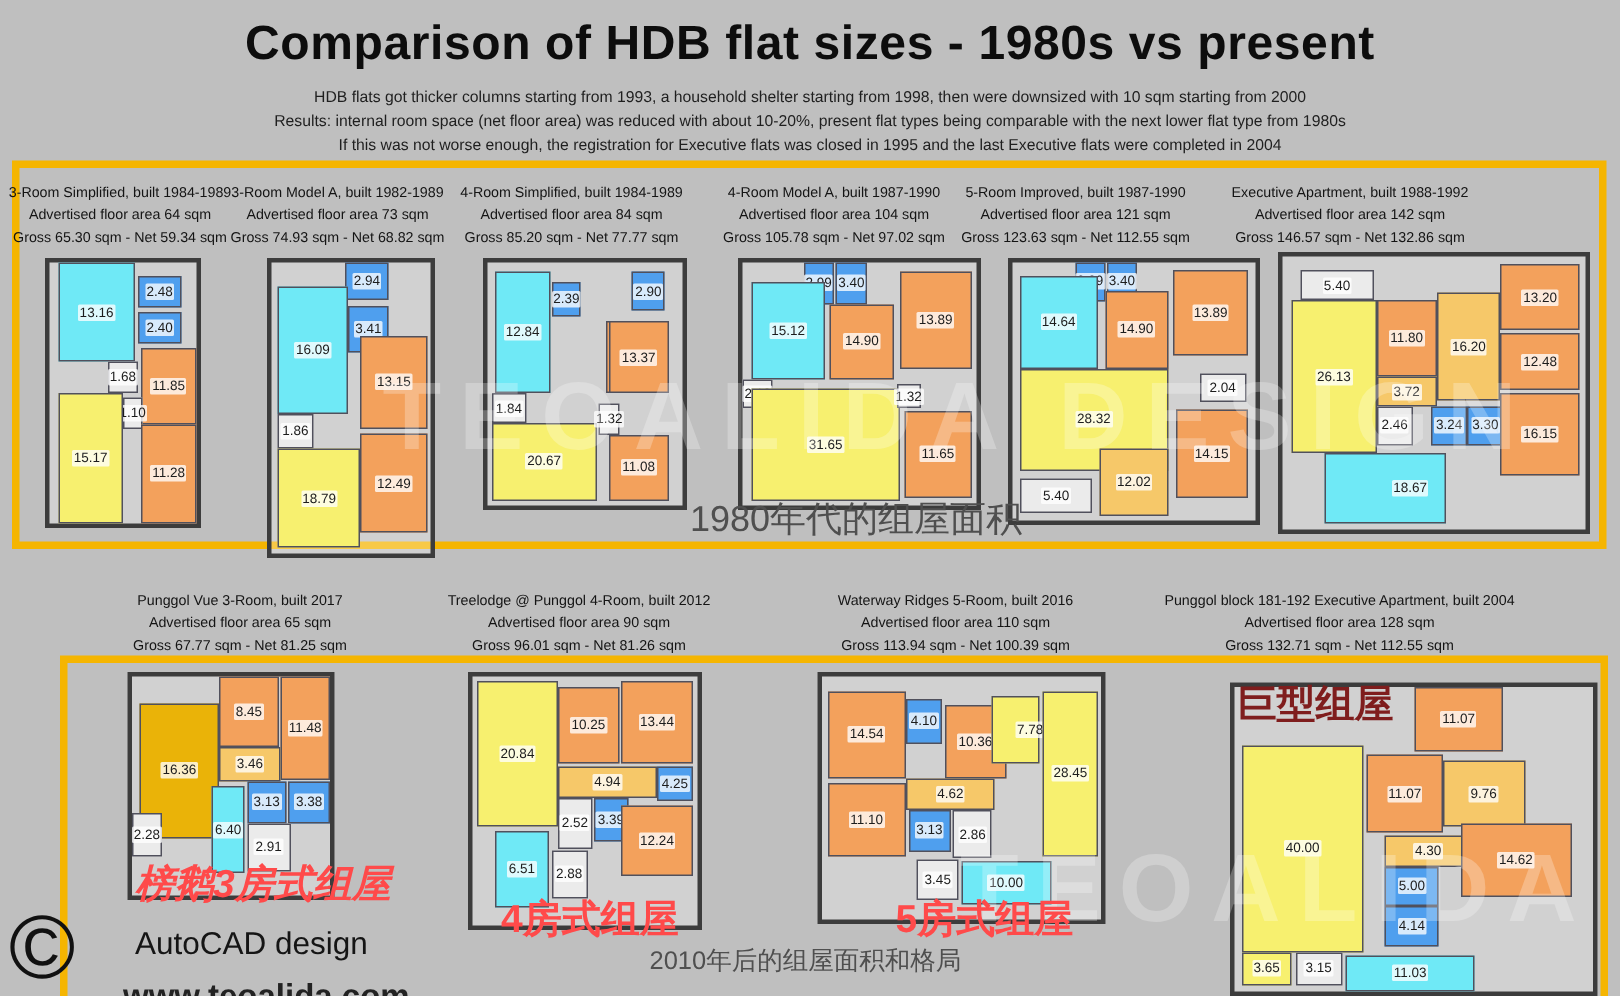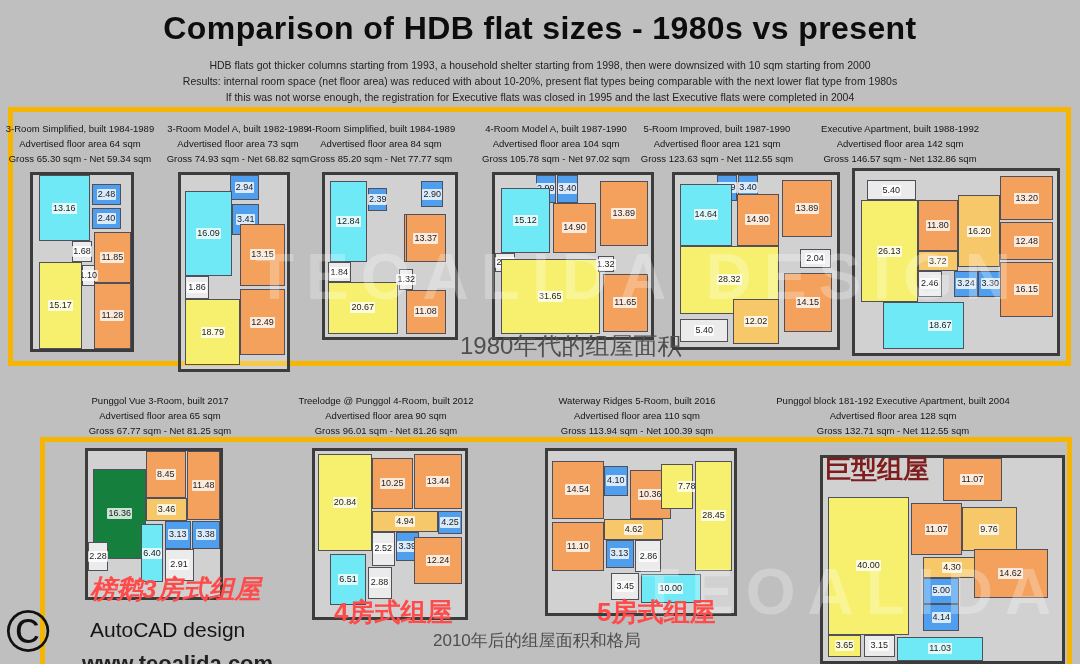--- a/index.html
+++ b/index.html
@@ -89,21 +89,21 @@
         <div class="room" style="left: 50%; top: 52%; width: 13%; height: 12%; background: rgb(235, 235, 235);">
           <span class="room-label">1.10</span>
         </div>
         <div class="room" style="left: 6%; top: 50%; width: 44%; height: 50%; background: rgb(247, 240, 111);">
           <span class="room-label">15.17</span>
         </div>
         <div class="room" style="left: 62%; top: 62%; width: 38%; height: 38%; background: rgb(243, 161, 92);">
           <span class="room-label">11.28</span>
         </div>
       </div>
-      <div class="plan-header" style="left: 225px; top: 121px; margin-left: 13px;">
+      <div class="plan-header" style="left: 225px; top: 121px;">
         <div>3-Room Model A, built 1982-1989</div>
         <div>Advertised floor area 73 sqm</div>
         <div>Gross 74.93 sqm - Net 68.82 sqm</div>
       </div>
       <div class="plan" style="left: 178px; top: 172px; width: 112px; height: 200px;">
         <div class="room" style="left: 46%; top: 0%; width: 28%; height: 13%; background: rgb(79, 159, 238);">
           <span class="room-label">2.94</span>
         </div>
         <div class="room" style="left: 4%; top: 8%; width: 44%; height: 44%; background: rgb(111, 233, 246);">
           <span class="room-label">16.09</span>
@@ -273,21 +273,21 @@
         </div>
       </div>
       <div class="cn-label" style="left: 460px; top: 330px; font-size: 24px; color: rgb(79, 79, 79); z-index: 8;">1980年代的组屋面积</div>
       <div class="section-box" style="left: 40px; top: 437px; width: 1032px; height: 240px; border-color: rgb(245, 181, 1);"></div>
       <div class="plan-header" style="left: 160px; top: 393px;">
         <div>Punggol Vue 3-Room, built 2017</div>
         <div>Advertised floor area 65 sqm</div>
         <div>Gross 67.77 sqm - Net 81.25 sqm</div>
       </div>
       <div class="plan" style="left: 85px; top: 448px; width: 138px; height: 152px;">
-        <div class="room" style="left: 4%; top: 12%; width: 40%; height: 62%; background: #15803d;">
+        <div class="room" style="left: 4%; top: 12%; width: 40%; height: 62%; background: #eab308;">
           <span class="room-label">16.36</span>
         </div>
         <div class="room" style="left: 44%; top: 0%; width: 30%; height: 32%; background: rgb(243, 161, 92);">
           <span class="room-label">8.45</span>
         </div>
         <div class="room" style="left: 75%; top: 0%; width: 25%; height: 47%; background: rgb(243, 161, 92);">
           <span class="room-label">11.48</span>
         </div>
         <div class="room" style="left: 44%; top: 32%; width: 31%; height: 16%; background: rgb(246, 200, 105);">
           <span class="room-label">3.46</span>

